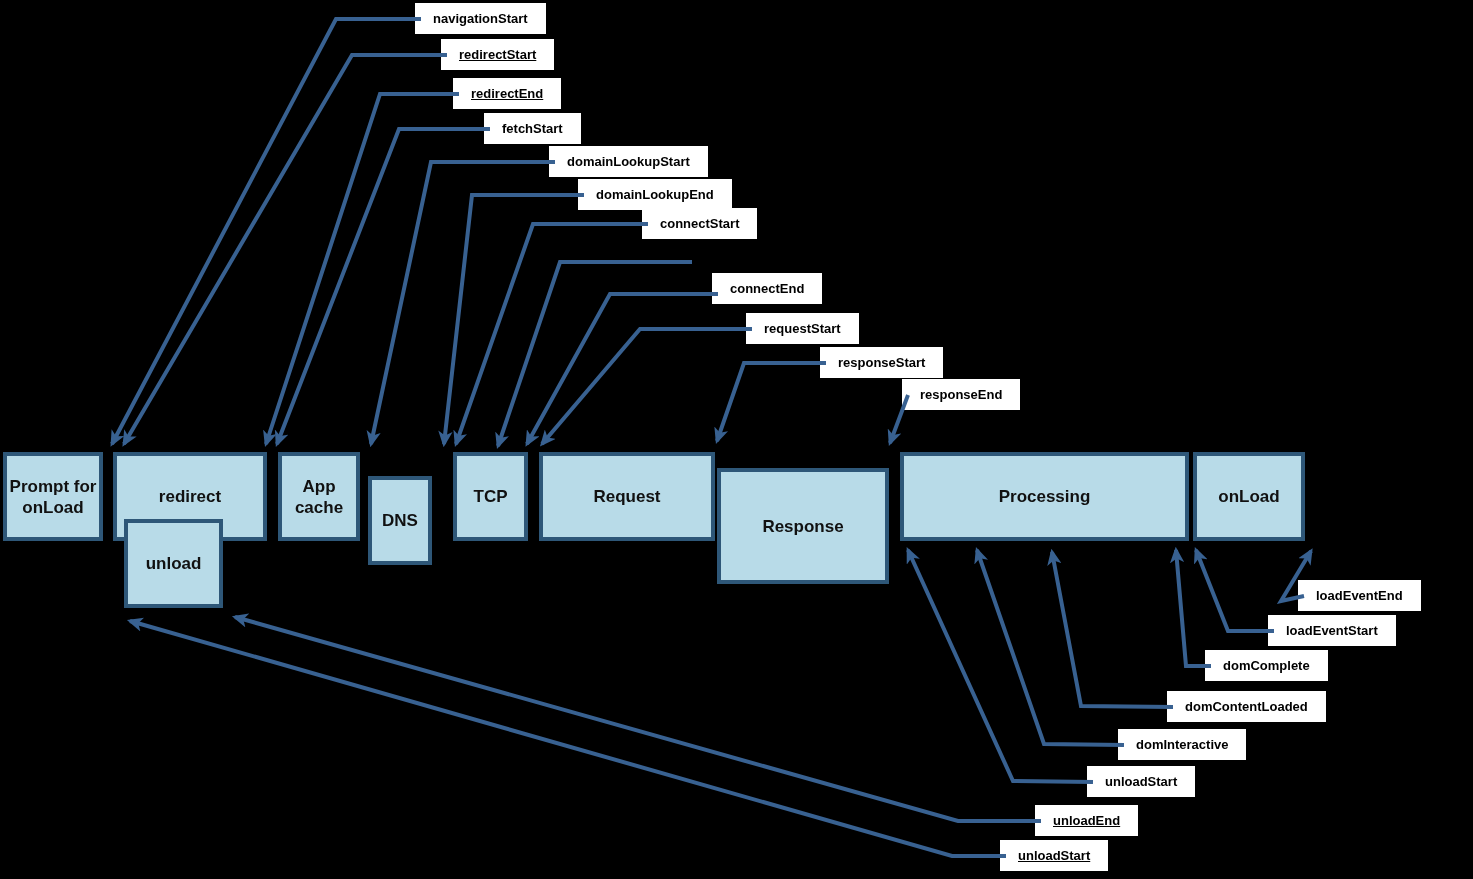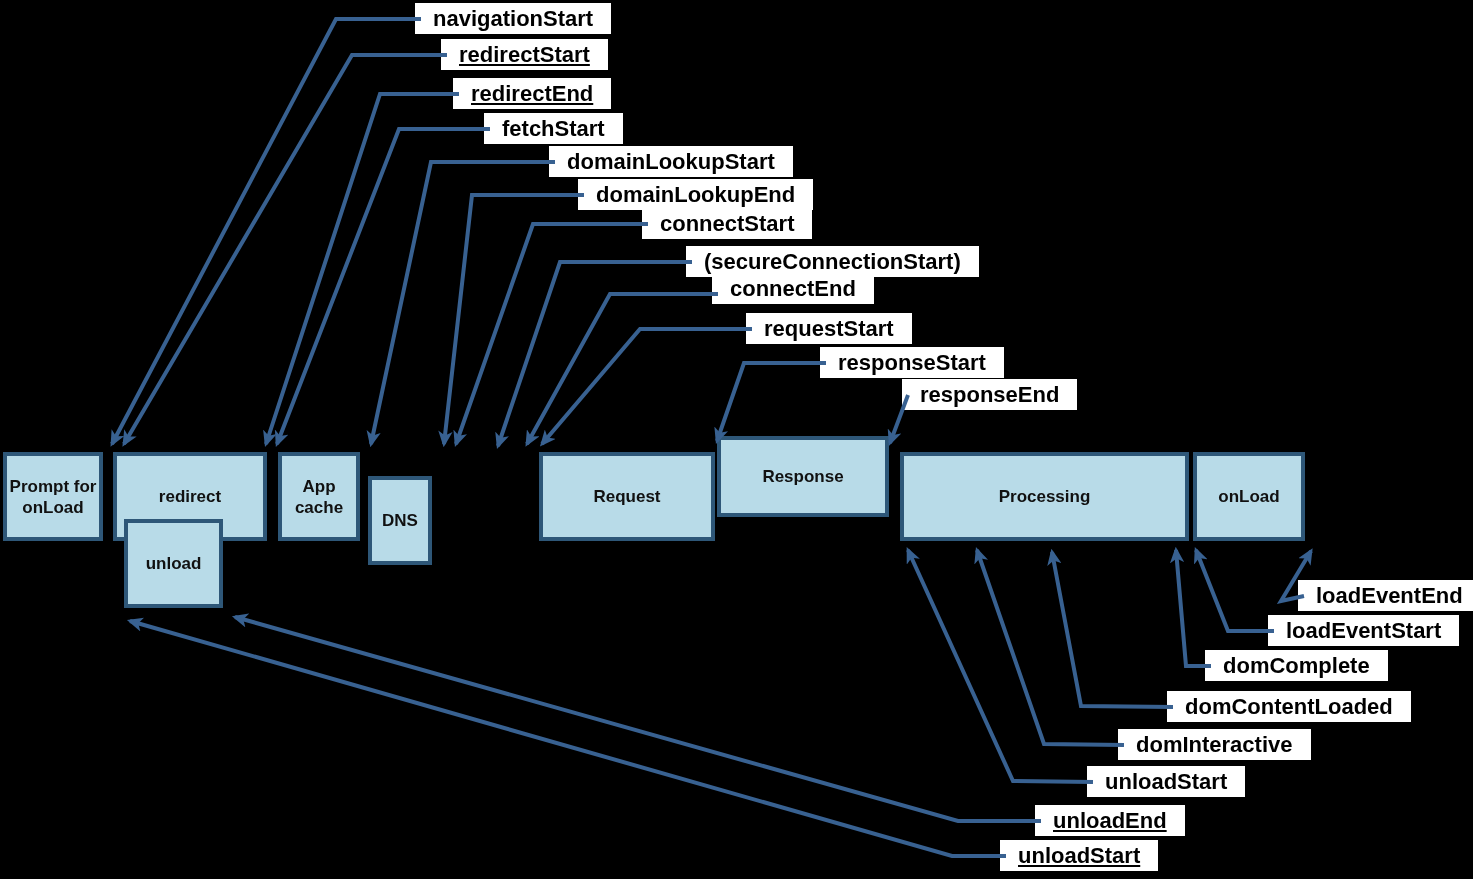--- a/index.html
+++ b/index.html
@@ -16,21 +16,21 @@
   }
   .tbox span{
     display:block;text-align:center;color:#111;
     font-weight:bold;font-size:17px;line-height:21px;
   }
   .tbox.unload{z-index:3;}
   
   .callout{
     position:absolute;height:31px;line-height:31px;
     background:#FFFFFF;color:#000;
-    font-weight:bold;font-size:22px;
+    font-weight:bold;font-size:13px;
     padding:0 18px;white-space:nowrap;
     z-index:2;
   }
   .callout.u{text-decoration:underline;}
   
   svg.wires{position:absolute;left:0;top:0;z-index:4;pointer-events:none;}
   svg.wires polyline{
     fill:none;stroke:#386191;stroke-width:4;
     stroke-linejoin:miter;stroke-linecap:butt;
   }
@@ -48,41 +48,43 @@
   </div>
   <div class="tbox" style="left:278px;top:452px;width:82px;height:89px">
     <span>App cache</span>
   </div>
   <div class="tbox unload" style="left:124px;top:519px;width:99px;height:89px">
     <span>unload</span>
   </div>
   <div class="tbox" style="left:368px;top:476px;width:64px;height:89px">
     <span>DNS</span>
   </div>
+  <div class="tbox" style="left:453px;top:452px;width:75px;height:89px">
+    <span>TCP</span>
+  </div>
   <div class="tbox" style="left:539px;top:452px;width:176px;height:89px">
     <span>Request</span>
   </div>
-  <div class="tbox" style="left:717px;top:436px;width:172px;height:81px">
+  <div class="tbox" style="left:717px;top:468px;width:172px;height:116px">
     <span>Response</span>
   </div>
   <div class="tbox" style="left:900px;top:452px;width:289px;height:89px">
     <span>Processing</span>
   </div>
   <div class="tbox" style="left:1193px;top:452px;width:112px;height:89px">
     <span>onLoad</span>
   </div>
 
   <div class="callout" style="left:415px;top:3px">navigationStart</div>
   <div class="callout u" style="left:441px;top:39px">redirectStart</div>
   <div class="callout u" style="left:453px;top:78px">redirectEnd</div>
   <div class="callout" style="left:484px;top:113px">fetchStart</div>
   <div class="callout" style="left:549px;top:146px">domainLookupStart</div>
   <div class="callout" style="left:578px;top:179px">domainLookupEnd</div>
   <div class="callout" style="left:642px;top:208px">connectStart</div>
-  <div class="callout" style="left:686px;top:246px">(secureConnectionStart)</div>
   <div class="callout" style="left:712px;top:273px">connectEnd</div>
   <div class="callout" style="left:746px;top:313px">requestStart</div>
   <div class="callout" style="left:820px;top:347px">responseStart</div>
   <div class="callout" style="left:902px;top:379px">responseEnd</div>
 
   <div class="callout" style="left:1298px;top:580px">loadEventEnd</div>
   <div class="callout" style="left:1268px;top:615px">loadEventStart</div>
   <div class="callout" style="left:1205px;top:650px">domComplete</div>
   <div class="callout" style="left:1167px;top:691px">domContentLoaded</div>
   <div class="callout" style="left:1118px;top:729px">domInteractive</div>

